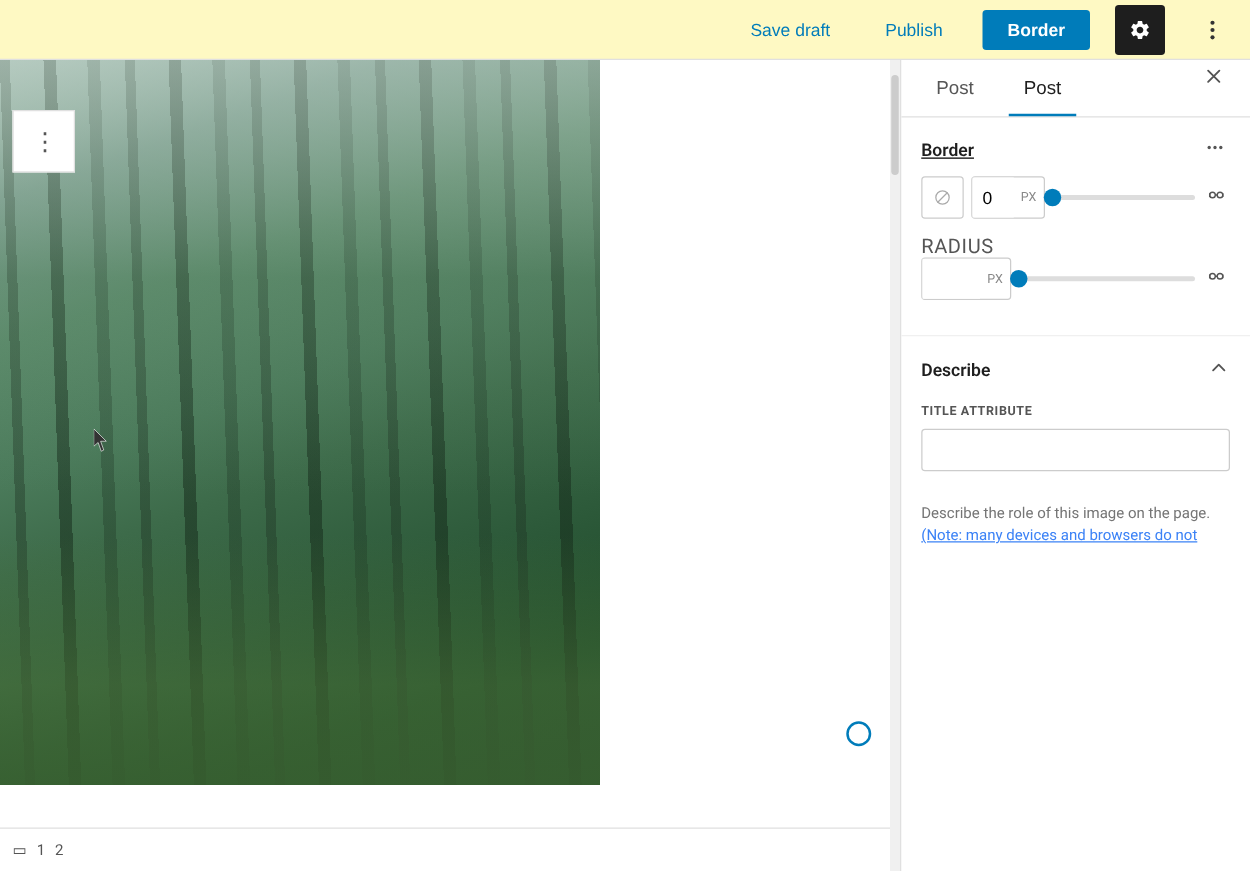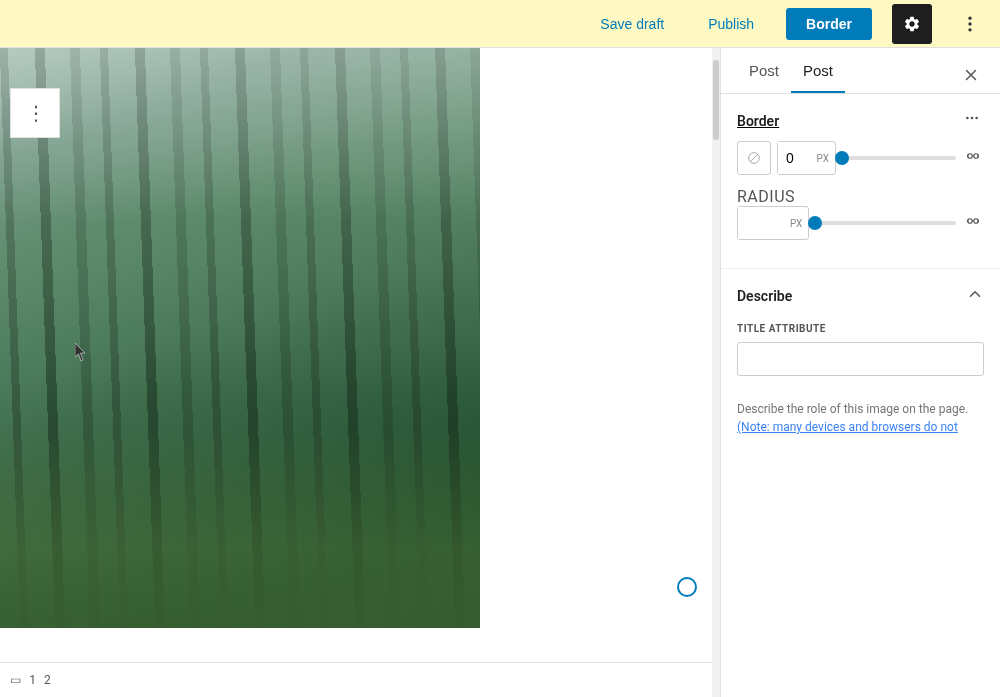--- a/index.html
+++ b/index.html
@@ -206,24 +206,25 @@
       display: flex;
       flex-direction: column;
       background: #fff;
       overflow-y: auto;
       overflow-x: hidden;
     }
 
     
     .sidebar-tabs {
       display: flex;
-      align-items: flex-end;
+      align-items: flex-start;
       border-bottom: 1px solid #e0e0e0;
       padding: 0 16px;
       position: relative;
+      gap: 16px;
     }
     .sidebar-tab {
       padding: 14px 12px 12px;
       font-size: 15px;
       font-weight: 500;
       color: #555;
       cursor: pointer;
       border-bottom: 2px solid transparent;
       background: none;
       border-top: none;

